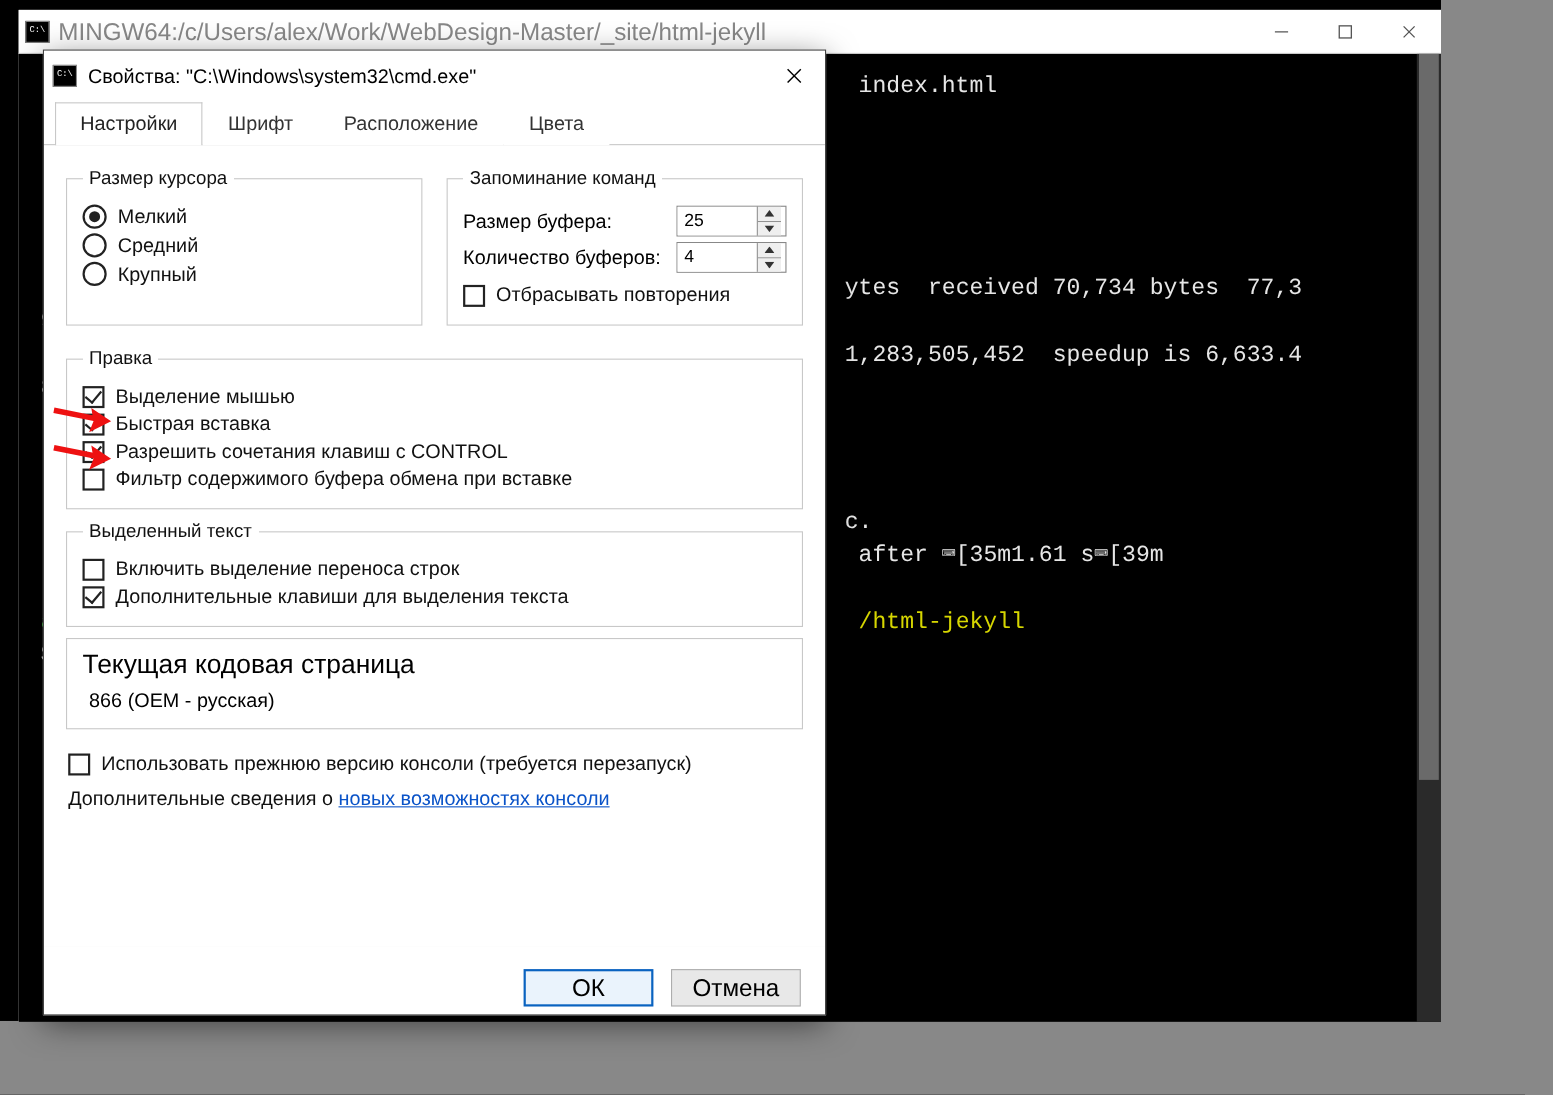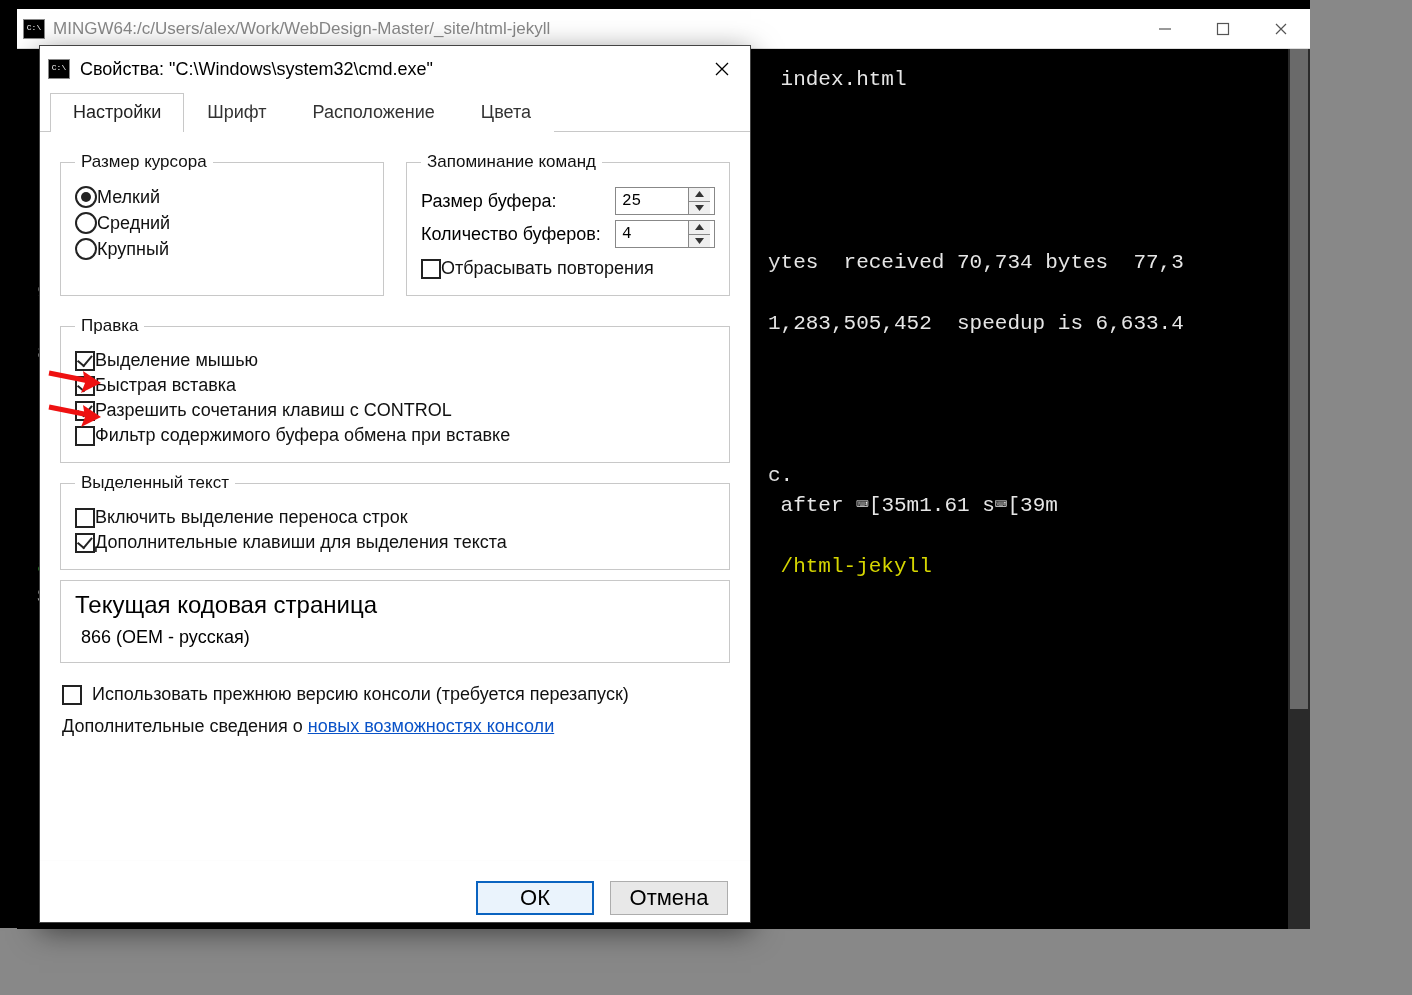--- a/index.html
+++ b/index.html
@@ -32,21 +32,21 @@
     background: #fff;
     display: flex;
     align-items: center;
     border-bottom: 1px solid #ddd;
   }
   .parent-titlebar .cmd-icon-sm {
     margin-left: 6px;
   }
   .parent-title {
     flex: 1;
-    font-size: 17px;
+    font-size: 22px;
     color: #888;
     margin-left: 8px;
     white-space: nowrap;
     overflow: hidden;
   }
   .win-controls {
     display: flex;
     height: 100%;
   }
   .win-btn {
@@ -181,21 +181,21 @@
   .top-row {
     display: flex;
     gap: 22px;
     margin-bottom: 10px;
   }
   .top-row > fieldset { flex: 1; }
 
   .radio-row, .check-row {
     display: flex;
     align-items: center;
-    gap: 0;
+    gap: 10px;
     margin: 4px 0;
     font-size: 18px;
     color: #111;
   }
   .radio {
     width: 22px; height: 22px;
     border: 2px solid #222;
     border-radius: 50%;
     display: inline-flex;
     align-items: center; justify-content: center;
@@ -234,21 +234,21 @@
     border: 1px solid #888;
     height: 28px;
     width: 100px;
     background: #fff;
   }
   .spinner input {
     border: none; outline: none;
     width: 72px;
     padding: 0 6px;
     font-size: 16px;
-    font-family: Liberation Mono, monospace;
+    font-family: Liberation Sans, sans-serif;
   }
   .spinner .arrows {
     width: 22px;
     display: flex; flex-direction: column;
     border-left: 1px solid #888;
   }
   .spinner .arrows div {
     flex: 1;
     display: flex;
     align-items: center; justify-content: center;

